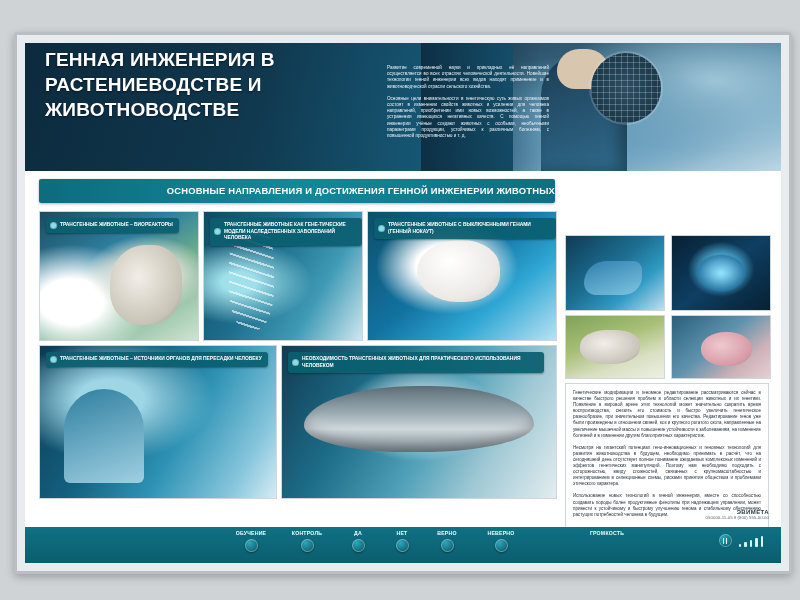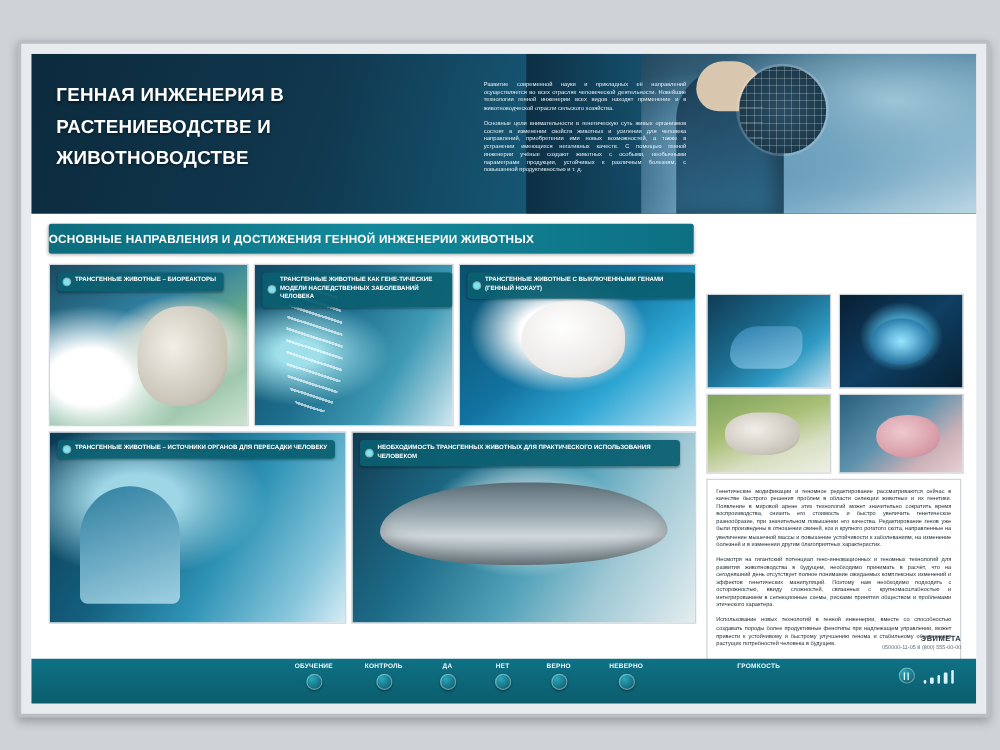--- a/index.html
+++ b/index.html
@@ -54,39 +54,39 @@
       repeating-linear-gradient(0deg, rgba(255,255,255,.22) 0 1px, rgba(0,0,0,0) 1px 6px),
       repeating-linear-gradient(90deg, rgba(255,255,255,.22) 0 1px, rgba(0,0,0,0) 1px 6px),
       radial-gradient(circle,#2b4d63,#14303f);
     box-shadow:0 0 0 2px rgba(255,255,255,.18);
   }
   .hdr-fade{
     position:absolute;right:240px;top:0;width:120px;height:128px;
     background:linear-gradient(90deg,#0d2f44 0%,rgba(13,47,68,0) 100%);
   }
   .hdr-title{
-    position:absolute;left:20px;top:21px;width:330px;
-    color:#ffffff;font-size:15px;line-height:25px;font-weight:bold;
+    position:absolute;left:20px;top:4px;width:330px;
+    color:#ffffff;font-size:19px;line-height:25px;font-weight:bold;
     letter-spacing:.2px;text-shadow:0 1px 2px rgba(0,0,0,.5);
   }
   .hdr-paras{
     position:absolute;left:362px;top:22px;width:162px;
     color:#e8f2f7;font-size:4.6px;line-height:6.2px;text-align:justify;
   }
   .hdr-paras p{margin:0 0 6px 0;}
   
   .banner{
     position:absolute;
     background:linear-gradient(90deg,#0d6c7e 0%,#13889b 50%,#0d6f82 100%);
     color:#fff;font-weight:bold;border-radius:2px;
     box-shadow:0 1px 3px rgba(0,0,0,.3);
   }
   #banner-left{
     left:14px;top:136px;width:516px;height:24px;
-    font-size:9.4px;line-height:24px;text-align:left;letter-spacing:.2px;
+    font-size:9.4px;line-height:24px;text-align:right;letter-spacing:.2px;
   }
   #banner-right{
     left:540px;top:136px;width:204px;height:50px;
     font-size:8.4px;line-height:13px;text-align:center;
     padding-top:6px;box-sizing:border-box;
   }
   
   .card{position:absolute;border:1px solid #cfd6da;background:#f3f6f7;overflow:hidden;}
   .caption{
     position:absolute;left:6px;top:6px;

